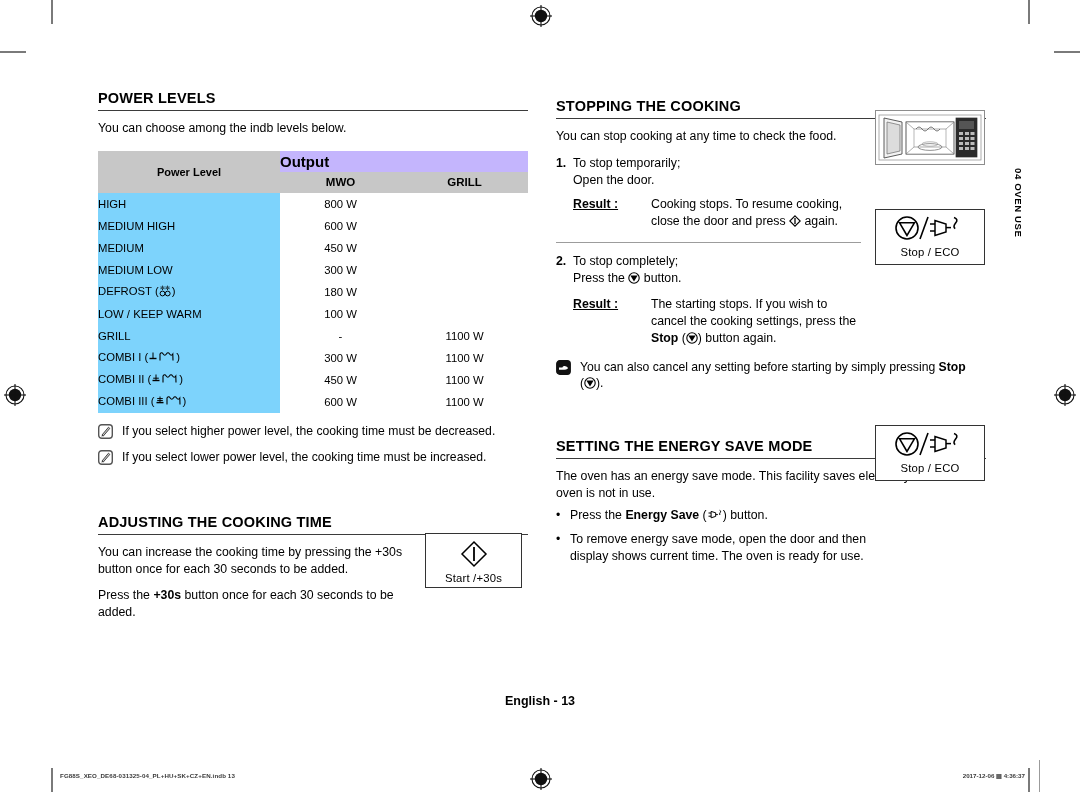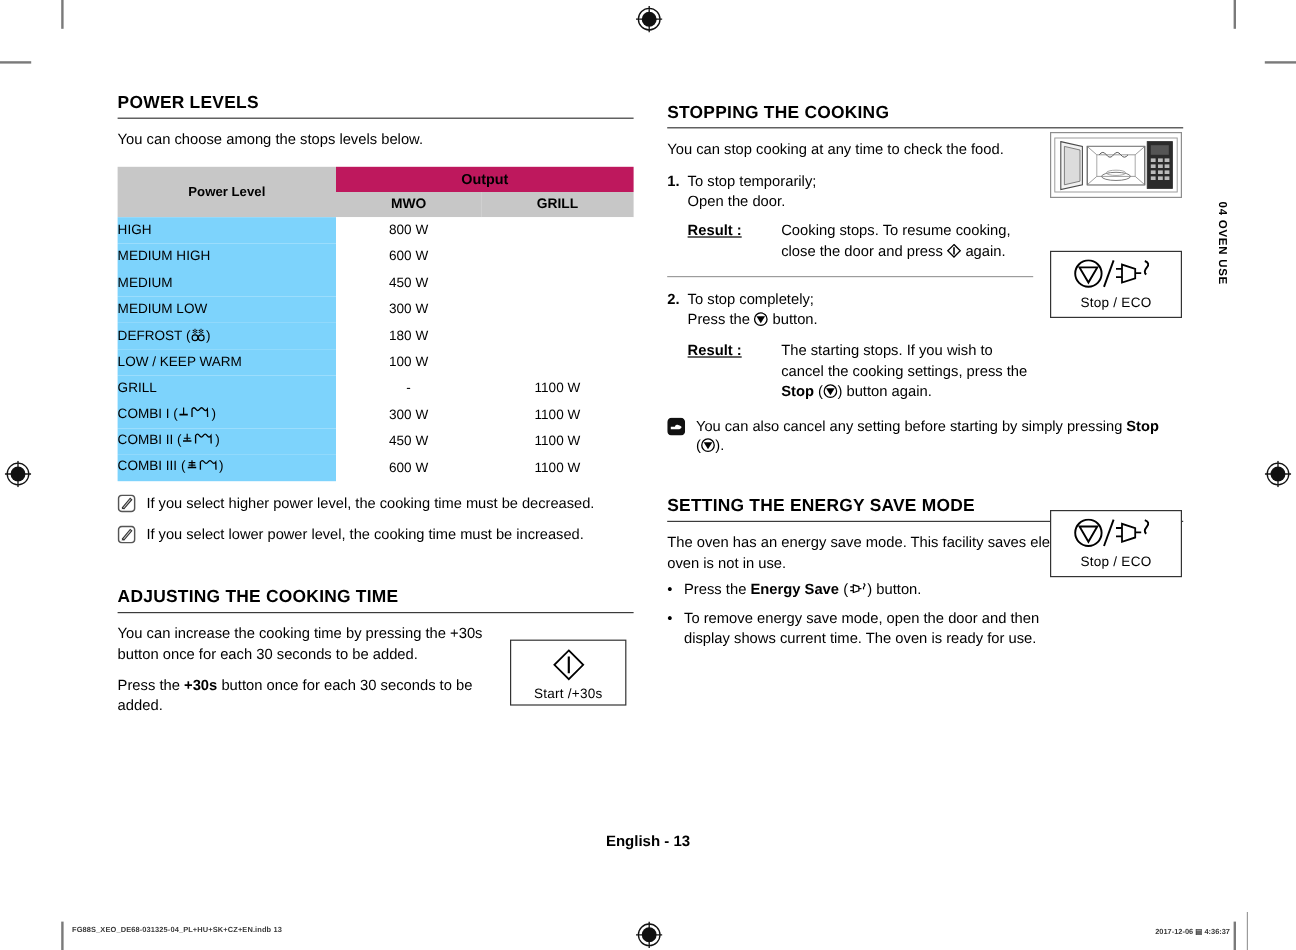--- a/index.html
+++ b/index.html
@@ -25,21 +25,21 @@
     left: 0; top: 0; right: 0; bottom: 0;
   }
 
   .col-left  { position: absolute; left: 98px;  top: 78px; width: 430px; }
   .col-right { position: absolute; left: 556px; top: 86px; width: 430px; }
 
   h2.section-title {
     font-size: 14.5px;
     font-weight: bold;
     letter-spacing: 0.2px;
-    margin: 0 0 0 0;
+    margin: 12px 0 0 0;
     padding: 0 0 4px 0;
     border-bottom: 1.6px solid #3b3b3b;
     text-transform: uppercase;
   }
   p.body-text {
     font-size: 12.3px;
     line-height: 1.38;
     margin: 9px 0 0 0;
   }
 
@@ -57,24 +57,24 @@
   }
   .pt-head-cell {
     background: #c7c7c7;
     font-weight: bold;
     font-size: 11px;
     height: 24px;
     vertical-align: middle;
     border-bottom: 1px solid #ffffff;
   }
   .pt-head-out {
-    background: #be185d;
-    font-weight: bold;
-    font-size: 12px;
-    text-align: center;
+    background: #c4b5fd;
+    font-weight: bold;
+    font-size: 15px;
+    text-align: left;
     height: 21px;
     border-bottom: 1px solid #ffffff;
   }
   .pt-head-sub {
     background: #c7c7c7;
     font-weight: bold;
     font-size: 11.5px;
     height: 21px;
   }
   .pt-name {
@@ -234,21 +234,21 @@
     <line x1="11" y1="0" x2="11" y2="22" stroke="#111" stroke-width="1.1"></line>
     <line x1="0" y1="11" x2="22" y2="11" stroke="#111" stroke-width="1.1"></line>
   </svg>
 </div>
 
 <div class="page">
 
   <div class="col-left">
 
     <h2 class="section-title">POWER LEVELS</h2>
-    <p class="body-text">You can choose among the stops levels below.</p>
+    <p class="body-text">You can choose among the indb levels below.</p>
 
     <table class="power-table">
       <thead>
         <tr>
           <th class="pt-head-cell tbl-top" rowspan="2" style="width:182px;">Power Level</th>
           <th class="pt-head-out tbl-top v-div-left" colspan="2" style="width:248px;">Output</th>
         </tr>
         <tr>
           <th class="pt-head-sub v-div-left" style="width:121px;">MWO</th>
           <th class="pt-head-sub v-div-left" style="width:127px;">GRILL</th>

